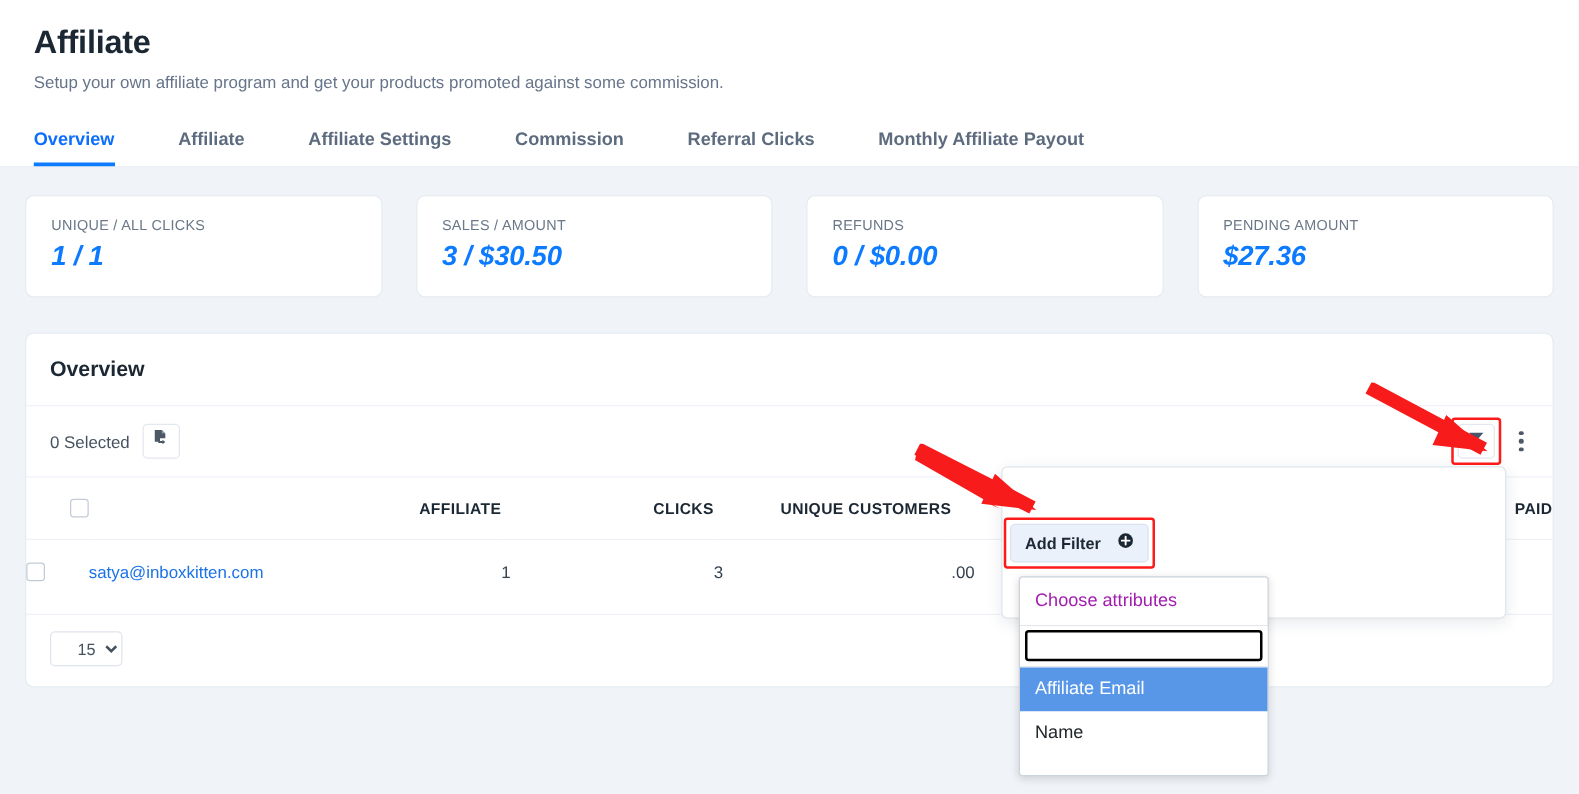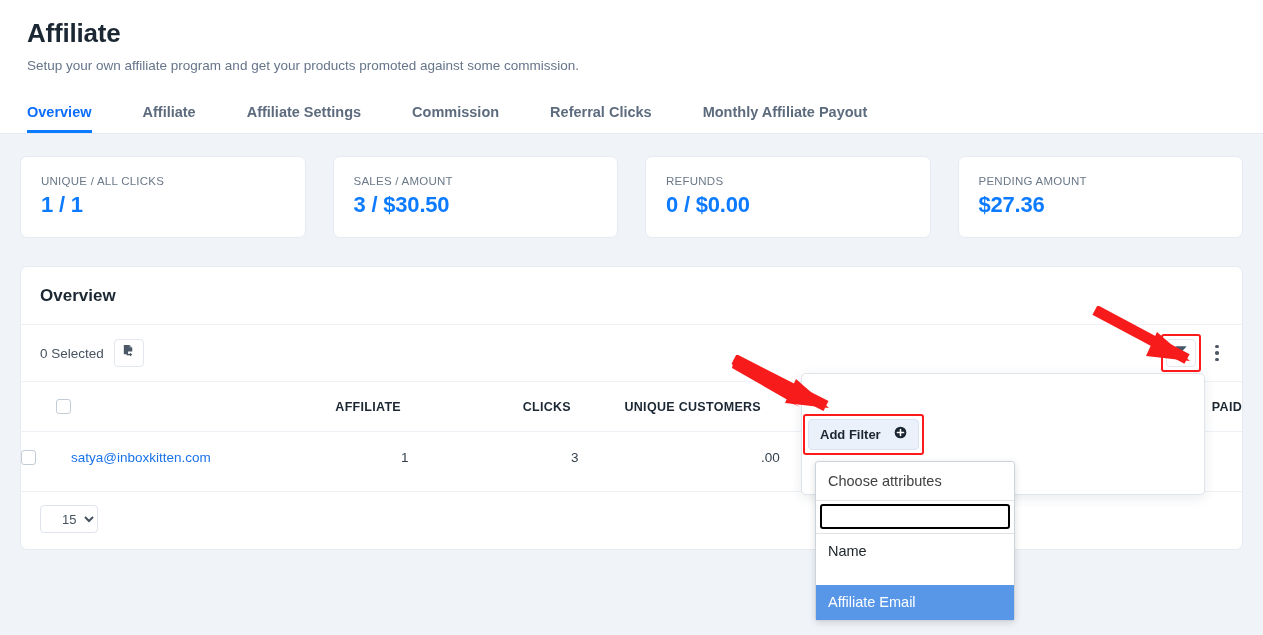--- a/index.html
+++ b/index.html
@@ -79,20 +79,21 @@
     color: #6a7888;
     letter-spacing: 0.25px;
     text-transform: uppercase;
     margin-bottom: 5px;
   }
   .stat-value {
     font-size: 22px;
     font-weight: 700;
     color: #0d7bff;
     letter-spacing: -0.2px;
+    font-style: italic;
   }
 
   
   .panel {
     margin-top: 28px;
     background: #ffffff;
     border: 1px solid #e6ebf1;
     border-radius: 7px;
     position: relative;
   }
@@ -249,21 +250,21 @@
     width: 200px;
     z-index: 8;
     background: #ffffff;
     border: 1px solid #cdd3da;
     border-radius: 3px;
     box-shadow: 0 2px 7px rgba(0,0,0,0.14);
     font-family: "Liberation Sans", sans-serif;
   }
   .attr-placeholder {
     font-size: 14.5px;
-    color: #404040;
+    color: #a21caf;
     padding: 11px 8px 11px 12px;
     border-bottom: 1px solid #e2e6ea;
   }
   .attr-search-wrap { padding: 3px 4px 4px 4px; background: #fff; border-bottom: 1px solid #dfe3e8;}
   .attr-search {
     width: 100%;
     height: 25px;
     border: 2px solid #000;
     border-radius: 3px;
     outline: none;
@@ -408,22 +409,22 @@
       </svg>
     </span>
   </button>
 </div>
 
 <div class="attr-dropdown">
   <div class="attr-placeholder">Choose attributes</div>
   <div class="attr-search-wrap">
     <input class="attr-search" type="text" value="" style="">
   </div>
+  <div class="attr-opt sel">Affiliate Email</div>
   <div class="attr-opt last">Name</div>
-  <div class="attr-opt sel">Affiliate Email</div>
 </div>
 
 <svg class="arrow" style="left:730px; top:355px;" width="110" height="60" viewBox="0 0 110 60">
   <path d="M4 4 L74 44 L68 27 L96 51 L59 47 L70 52 L2 13 Z" fill="#f71b1b"></path>
   <path d="M4 4 L96 51" stroke="#f71b1b" stroke-width="11" stroke-linecap="butt"></path>
   <path d="M66 24 L99 53 L55 48 Z" fill="#f71b1b"></path>
 </svg>
 
 <svg class="arrow" style="left:1091px; top:306px;" width="110" height="62" viewBox="0 0 110 62">
   <path d="M4 4 L96 53" stroke="#f71b1b" stroke-width="11" stroke-linecap="butt"></path>

